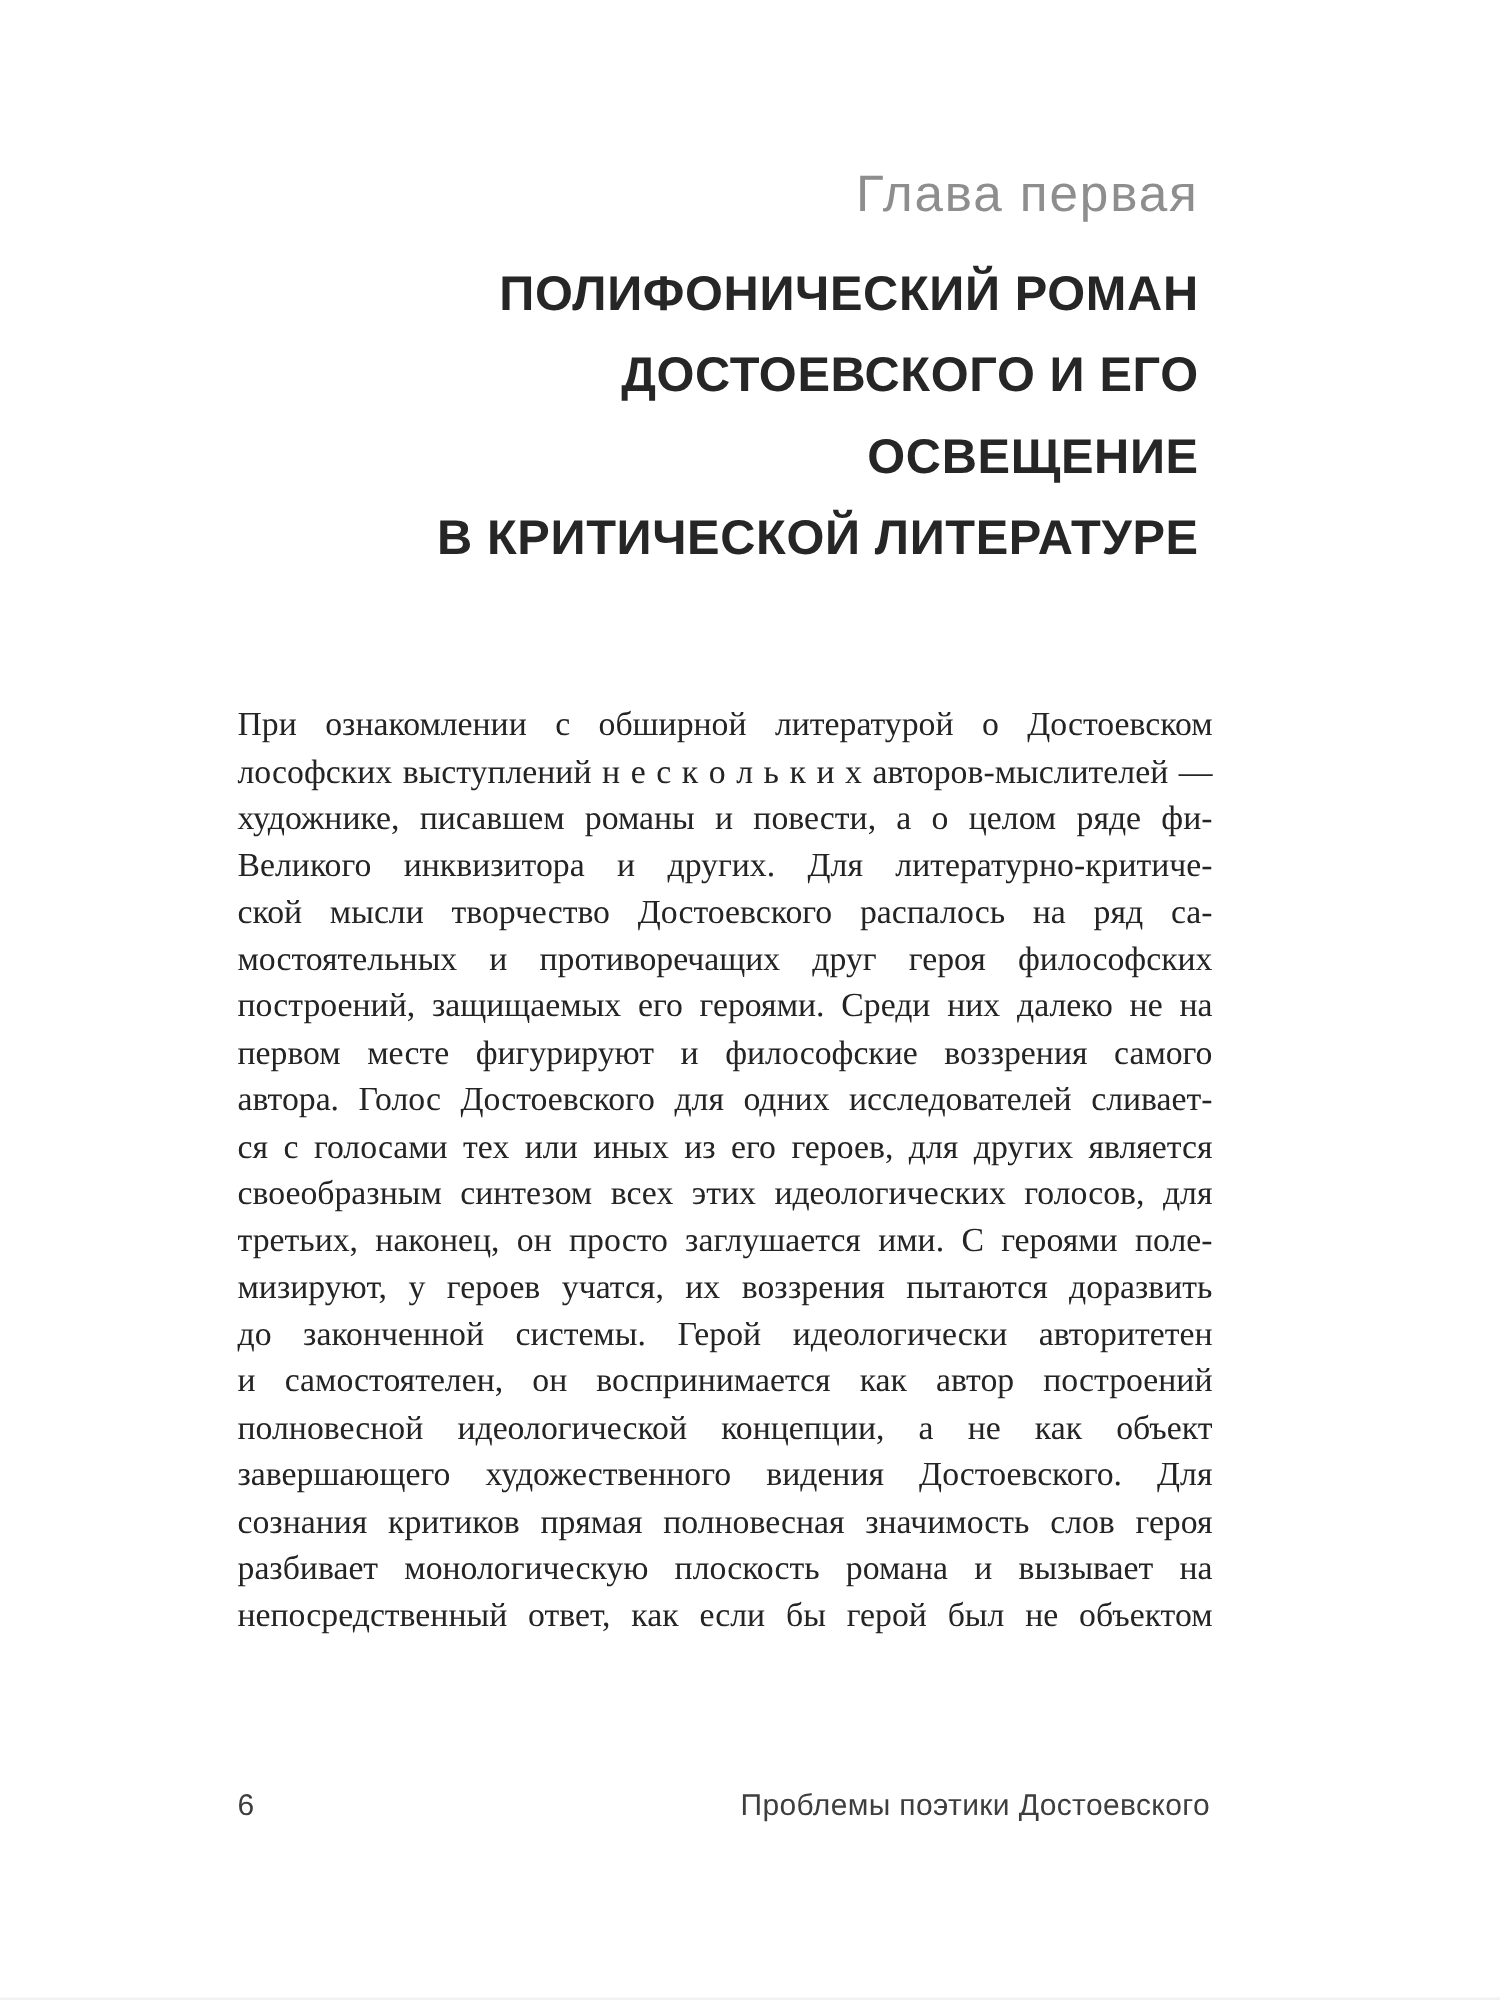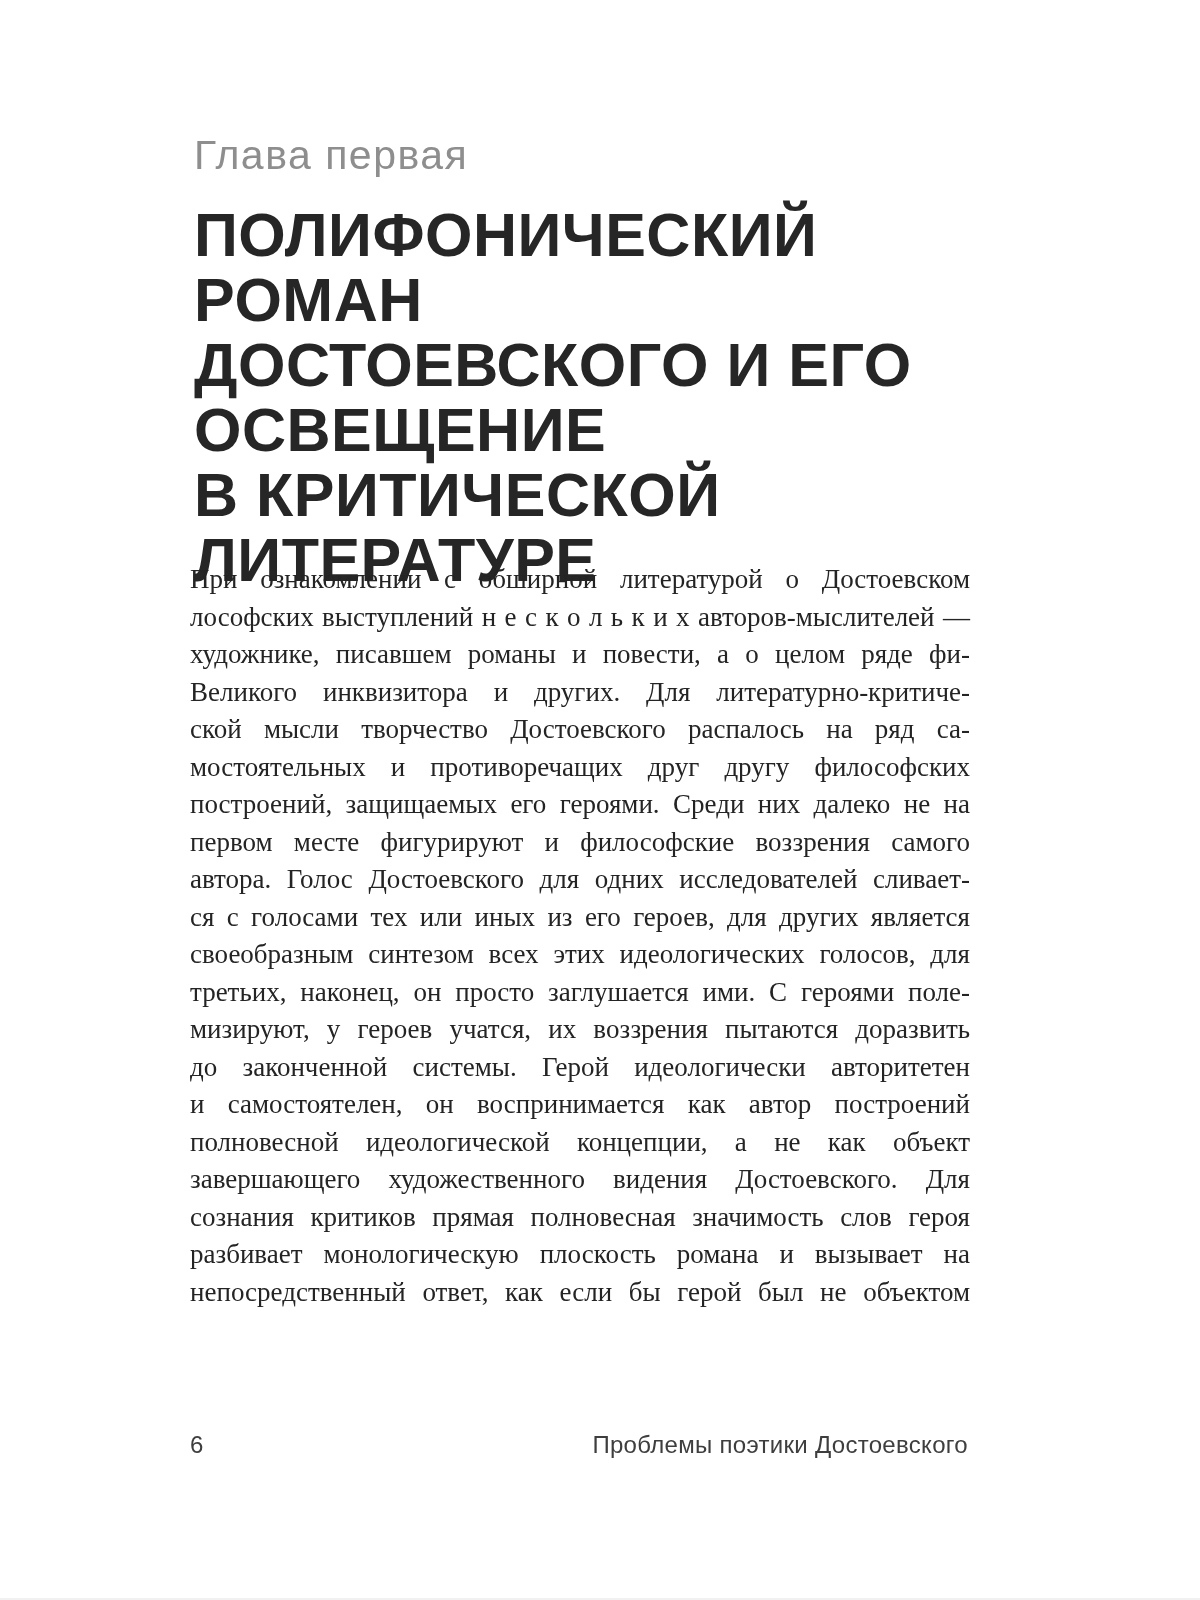--- a/index.html
+++ b/index.html
@@ -9,37 +9,37 @@
   }
   .page {
     position: relative;
     width: 1200px;
     height: 1600px;
     background: #ffffff;
     overflow: hidden;
   }
   .heading {
     position: absolute;
-    left: 194px;
+    left: 179px;
     top: 132px;
     width: 780px;
-    text-align: left;
+    text-align: right;
   }
   .chapter-label {
     font-family: "Liberation Sans", sans-serif;
     font-size: 41px;
     line-height: 47px;
     font-weight: 400;
     color: #8e8e8e;
     letter-spacing: 1.5px;
   }
   .chapter-title {
     margin: 24px 0 0 0;
     font-family: "Liberation Sans", sans-serif;
-    font-size: 61px;
+    font-size: 39px;
     line-height: 65px;
     font-weight: 700;
     color: #262626;
     letter-spacing: 0.5px;
   }
   .title-line {
     display: block;
   }
   .body-text {
     position: absolute;
@@ -97,21 +97,21 @@
         <span class="title-line">В КРИТИЧЕСКОЙ ЛИТЕРАТУРЕ</span>
       </h1>
   </div>
 
   <div class="body-text">
       <div class="body-line">При ознакомлении с обширной литературой о Достоевском</div>
       <div class="body-line">лософских выступлений н е с к о л ь к и х авторов-мыслителей —</div>
       <div class="body-line">художнике, писавшем романы и повести, а о целом ряде фи-</div>
       <div class="body-line">Великого инквизитора и других. Для литературно-критиче-</div>
       <div class="body-line">ской мысли творчество Достоевского распалось на ряд са-</div>
-      <div class="body-line">мостоятельных и противоречащих друг другу философских</div>
+      <div class="body-line">мостоятельных и противоречащих друг героя философских</div>
       <div class="body-line">построений, защищаемых его героями. Среди них далеко не на</div>
       <div class="body-line">первом месте фигурируют и философские воззрения самого</div>
       <div class="body-line">автора. Голос Достоевского для одних исследователей сливает-</div>
       <div class="body-line">ся с голосами тех или иных из его героев, для других является</div>
       <div class="body-line">своеобразным синтезом всех этих идеологических голосов, для</div>
       <div class="body-line">третьих, наконец, он просто заглушается ими. С героями поле-</div>
       <div class="body-line">мизируют, у героев учатся, их воззрения пытаются доразвить</div>
       <div class="body-line">до законченной системы. Герой идеологически авторитетен</div>
       <div class="body-line">и самостоятелен, он воспринимается как автор построений</div>
       <div class="body-line">полновесной идеологической концепции, а не как объект</div>

